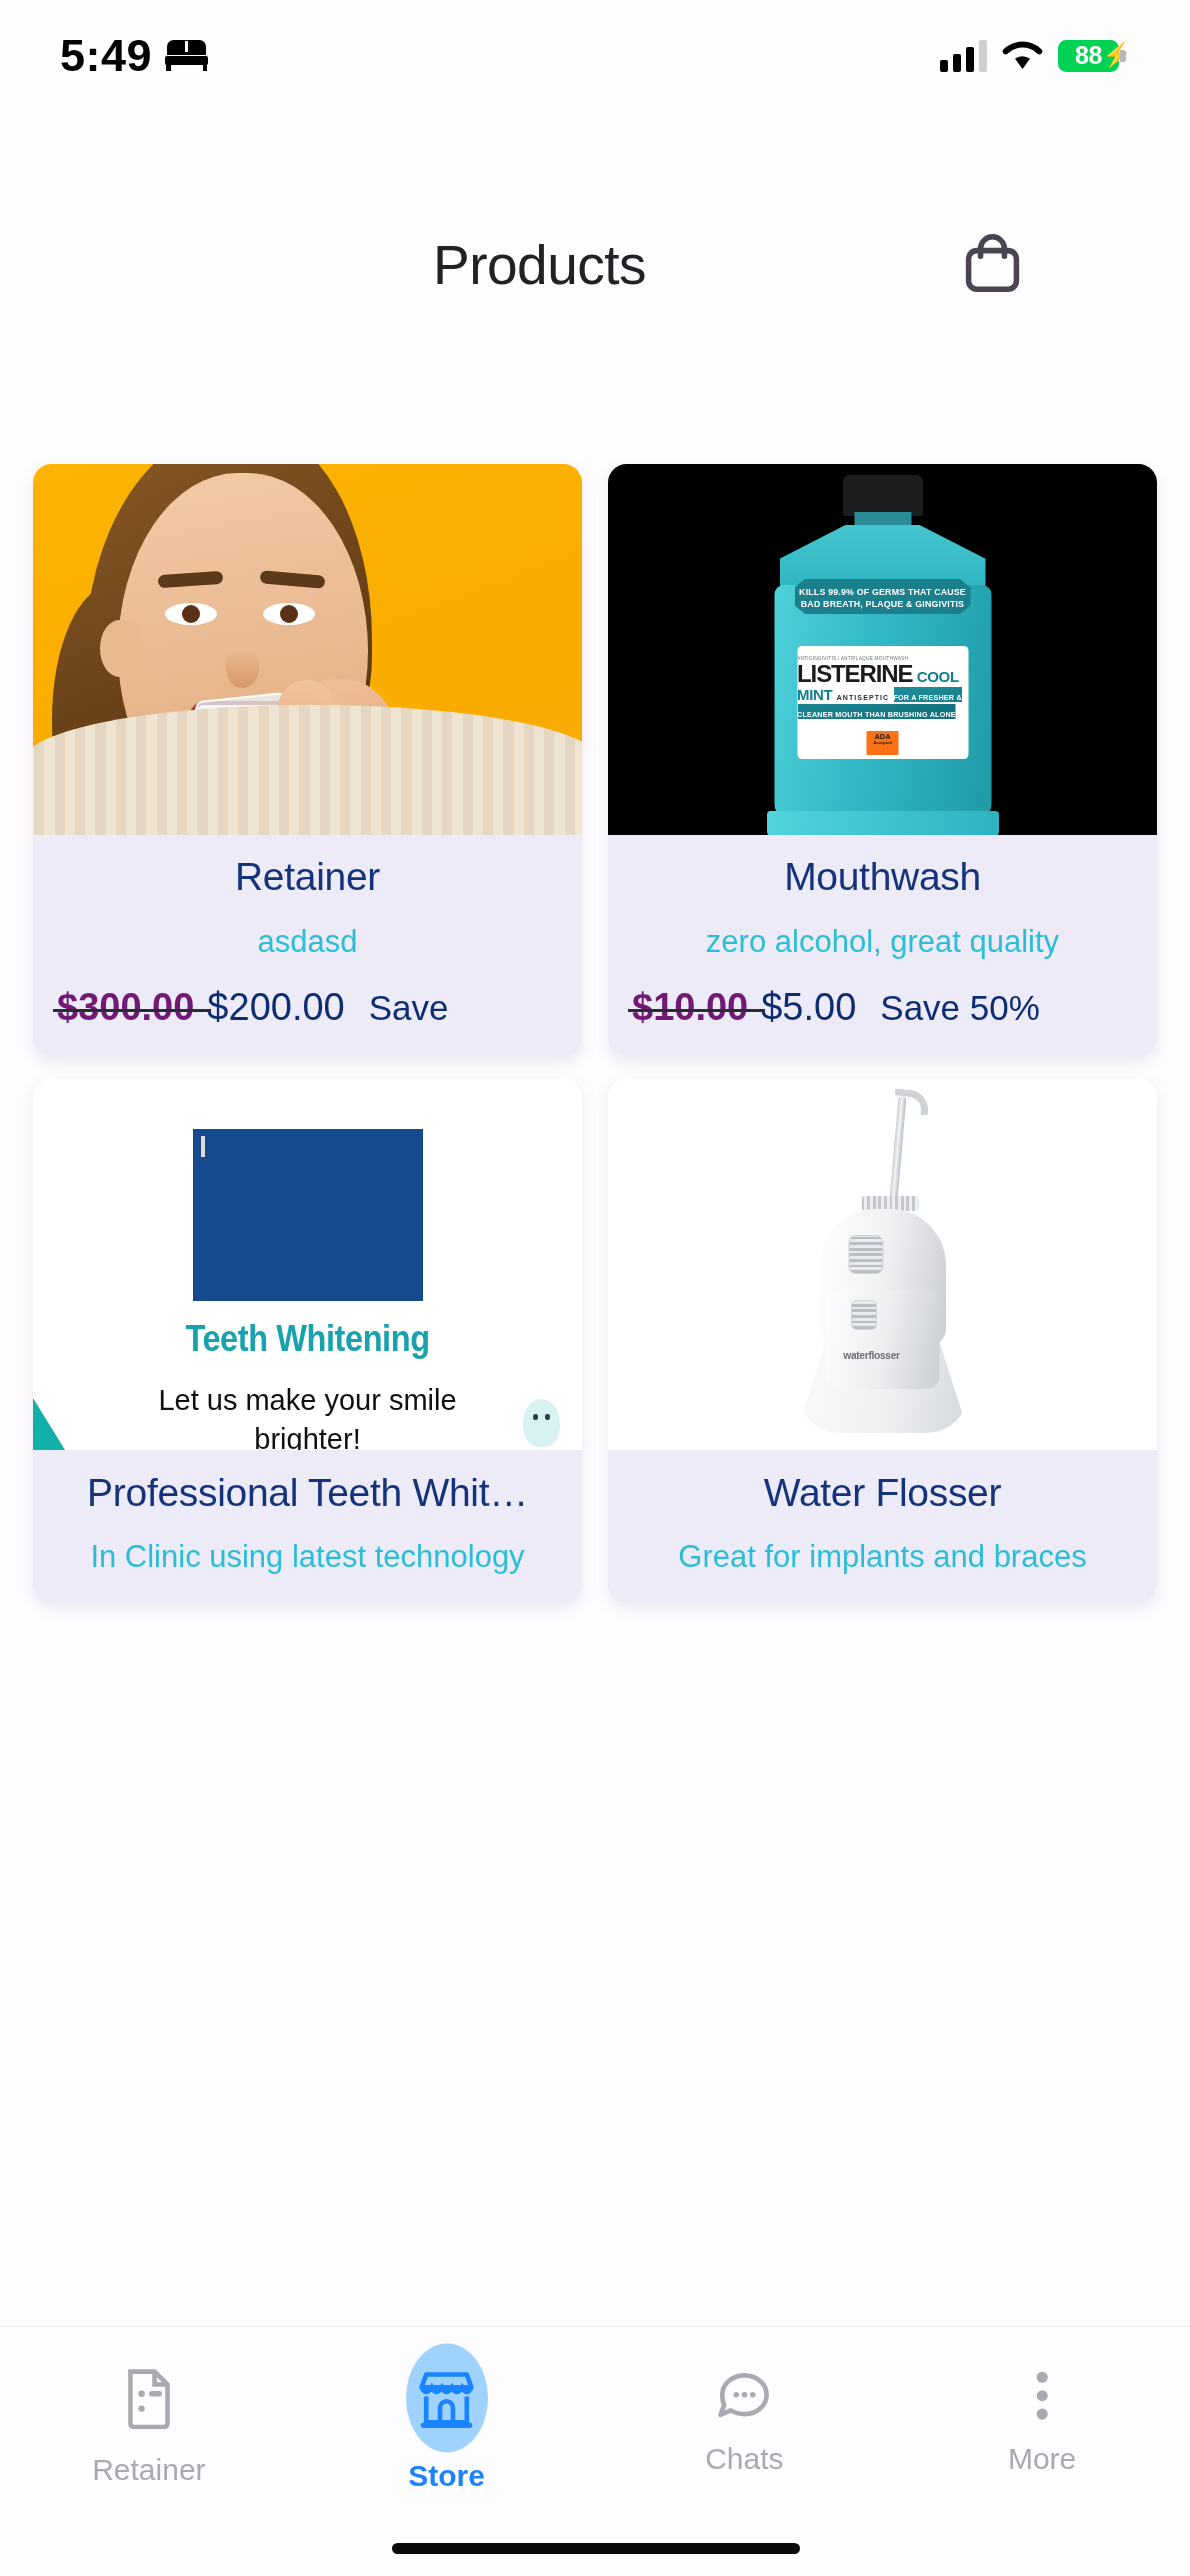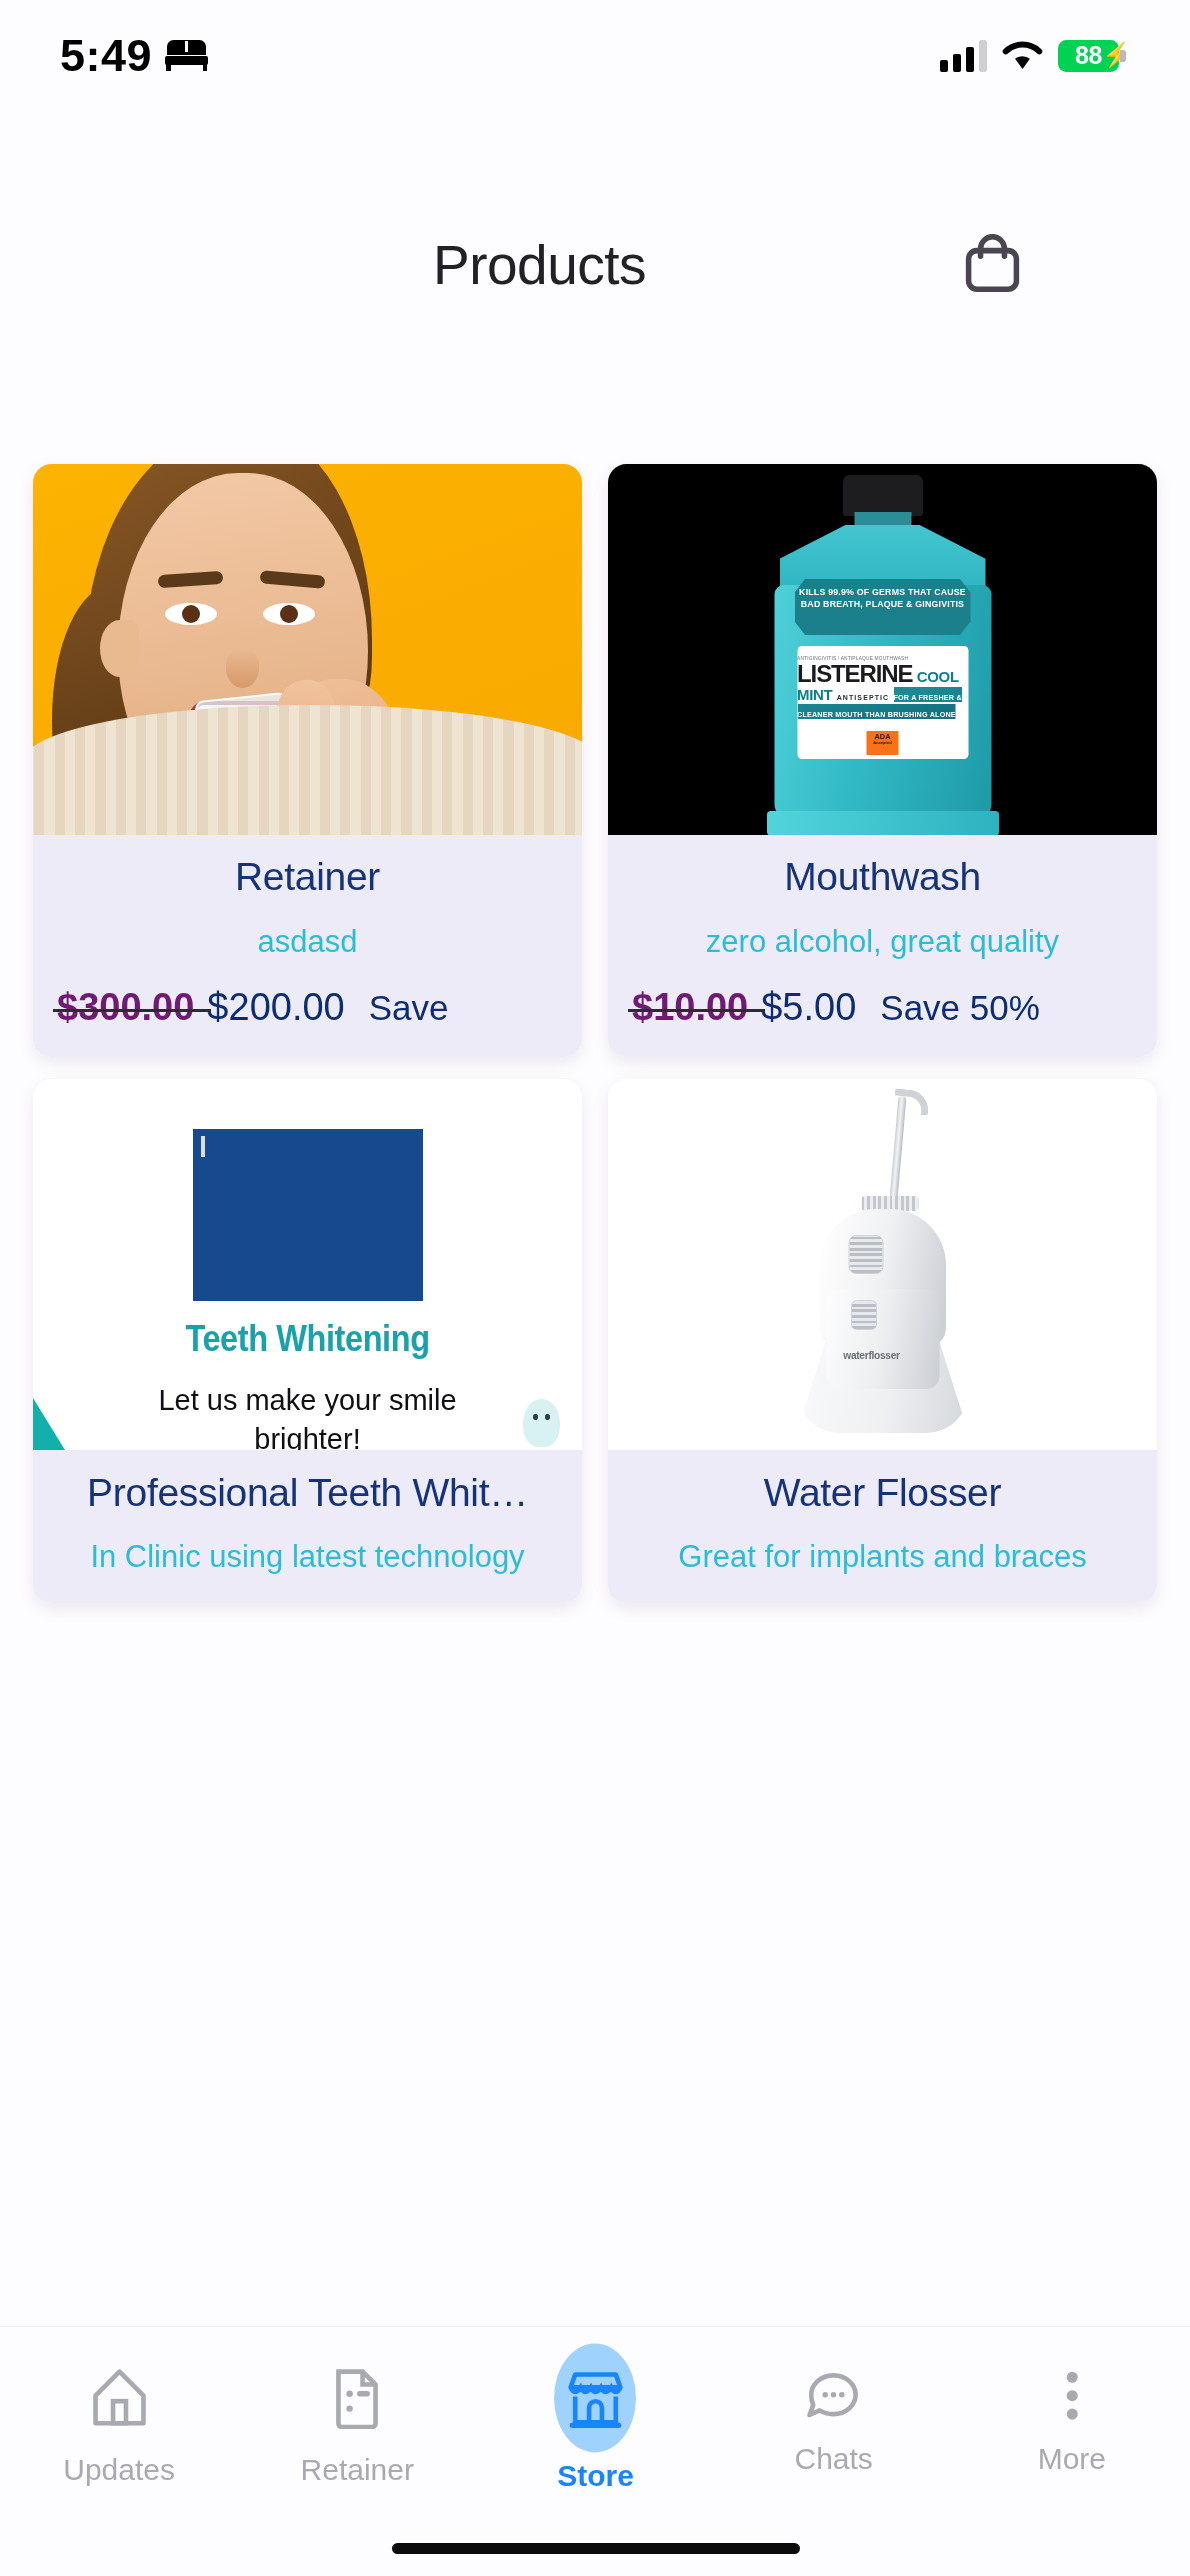--- a/index.html
+++ b/index.html
@@ -204,21 +204,21 @@
     clip-path:polygon(32% 0,68% 0,100% 52%,100% 100%,0 100%,0 52%);
   }
   .mw-body {
     position:absolute; left:50%; transform:translateX(-50%); top:121px;
     width:217px; height:234px;
     background:linear-gradient(100deg,#4fd0d8 0%,#31bac6 42%,#1f9aa7 100%);
     border-radius:9.3px 9.3px 15px 15px;
   }
   .mw-claim {
     position:absolute; left:50%; transform:translateX(-50%); top:115px;
-    width:176px; height:56px; background:#1b7f8c; color:#fff;
+    width:176px; height:35px; background:#1b7f8c; color:#fff;
     font-size:8.8px; font-weight:700; text-align:center; line-height:1.38;
     padding-top:6.5px; letter-spacing:0.2px;
     clip-path:polygon(6% 0,94% 0,100% 24%,100% 76%,94% 100%,6% 100%,0 76%,0 24%);
   }
   .mw-label {
     position:absolute; left:50%; transform:translateX(-50%); top:182px;
     width:171px; height:113px; background:#fff; border-radius:4.6px; overflow:hidden;
   }
   .mw-lab-top { font-size:4.8px; color:#6b7478; text-align:center; padding-top:4.6px; letter-spacing:0.2px;}
   .mw-brand { font-size:24px; font-weight:800; color:#1b1b1f; text-align:center; letter-spacing:-1.1px; line-height:0.95; margin-top:0.9px;}
@@ -535,29 +535,20 @@
     <div class="card-body">
       <div class="card-title">Water Flosser</div>
       <div class="card-sub">Great for implants and braces</div>
     </div>
   </div>
 
 </div>
 
 <div class="tab-bar">
 
-  <div class="tab updates">
-    <span class="tab-icon">
-      <svg width="59" height="63" viewBox="0 0 64 68">
-        <path d="M32 6 L58 32 V62 H6 V32 Z" stroke="#a9aab1" stroke-width="5" fill="none" stroke-linejoin="round"></path>
-        <rect x="25" y="38" width="14" height="24" stroke="#a9aab1" stroke-width="5" fill="none"></rect>
-      </svg>
-    </span>
-    <span class="tab-label">Updates</span>
-  </div>
 
   <div class="tab invoices">
     <span class="tab-icon">
       <svg width="52" height="63" viewBox="0 0 56 68">
         <path d="M8 6 h26 l14 14 v42 a4 4 0 0 1 -4 4 H12 a4 4 0 0 1 -4 -4 Z" stroke="#a9aab1" stroke-width="5" fill="none"></path>
         <path d="M34 6 v14 h14" stroke="#a9aab1" stroke-width="5" fill="none"></path>
         <circle cx="20" cy="30" r="3.5" fill="#a9aab1"></circle>
         <rect x="28" y="27" width="14" height="6" rx="3" fill="#a9aab1"></rect>
         <circle cx="20" cy="46" r="3.5" fill="#a9aab1"></circle>
       </svg>

